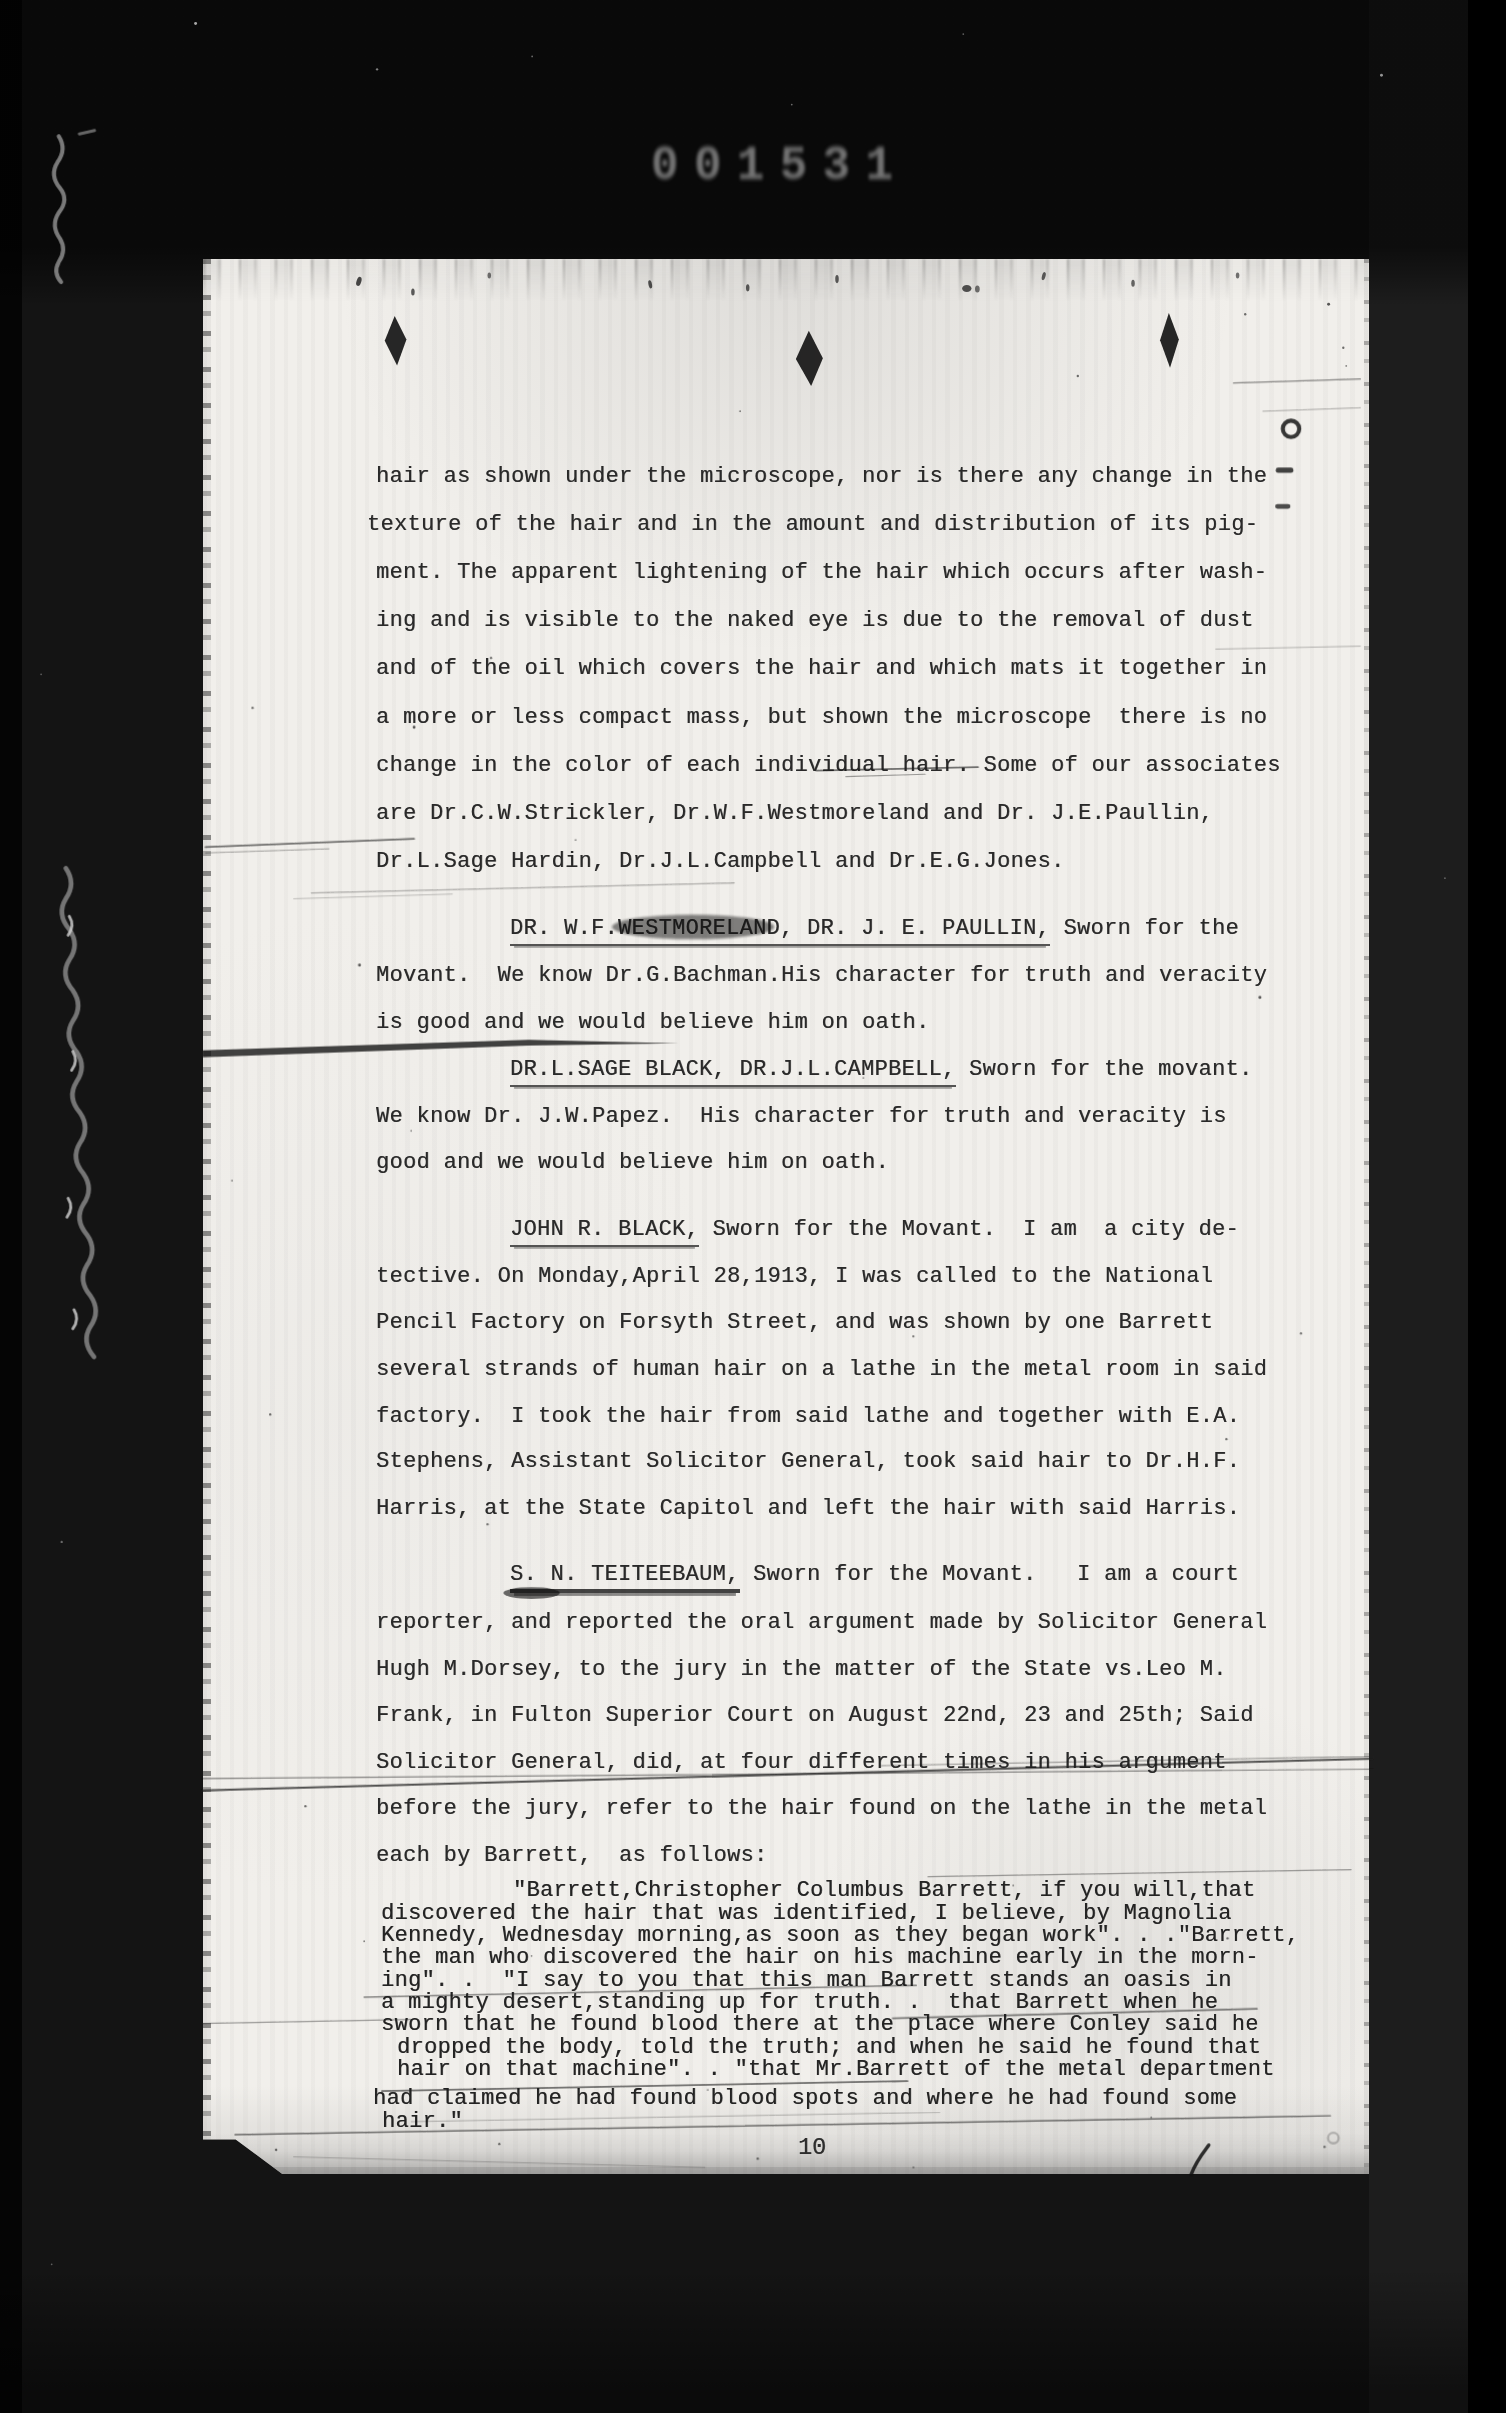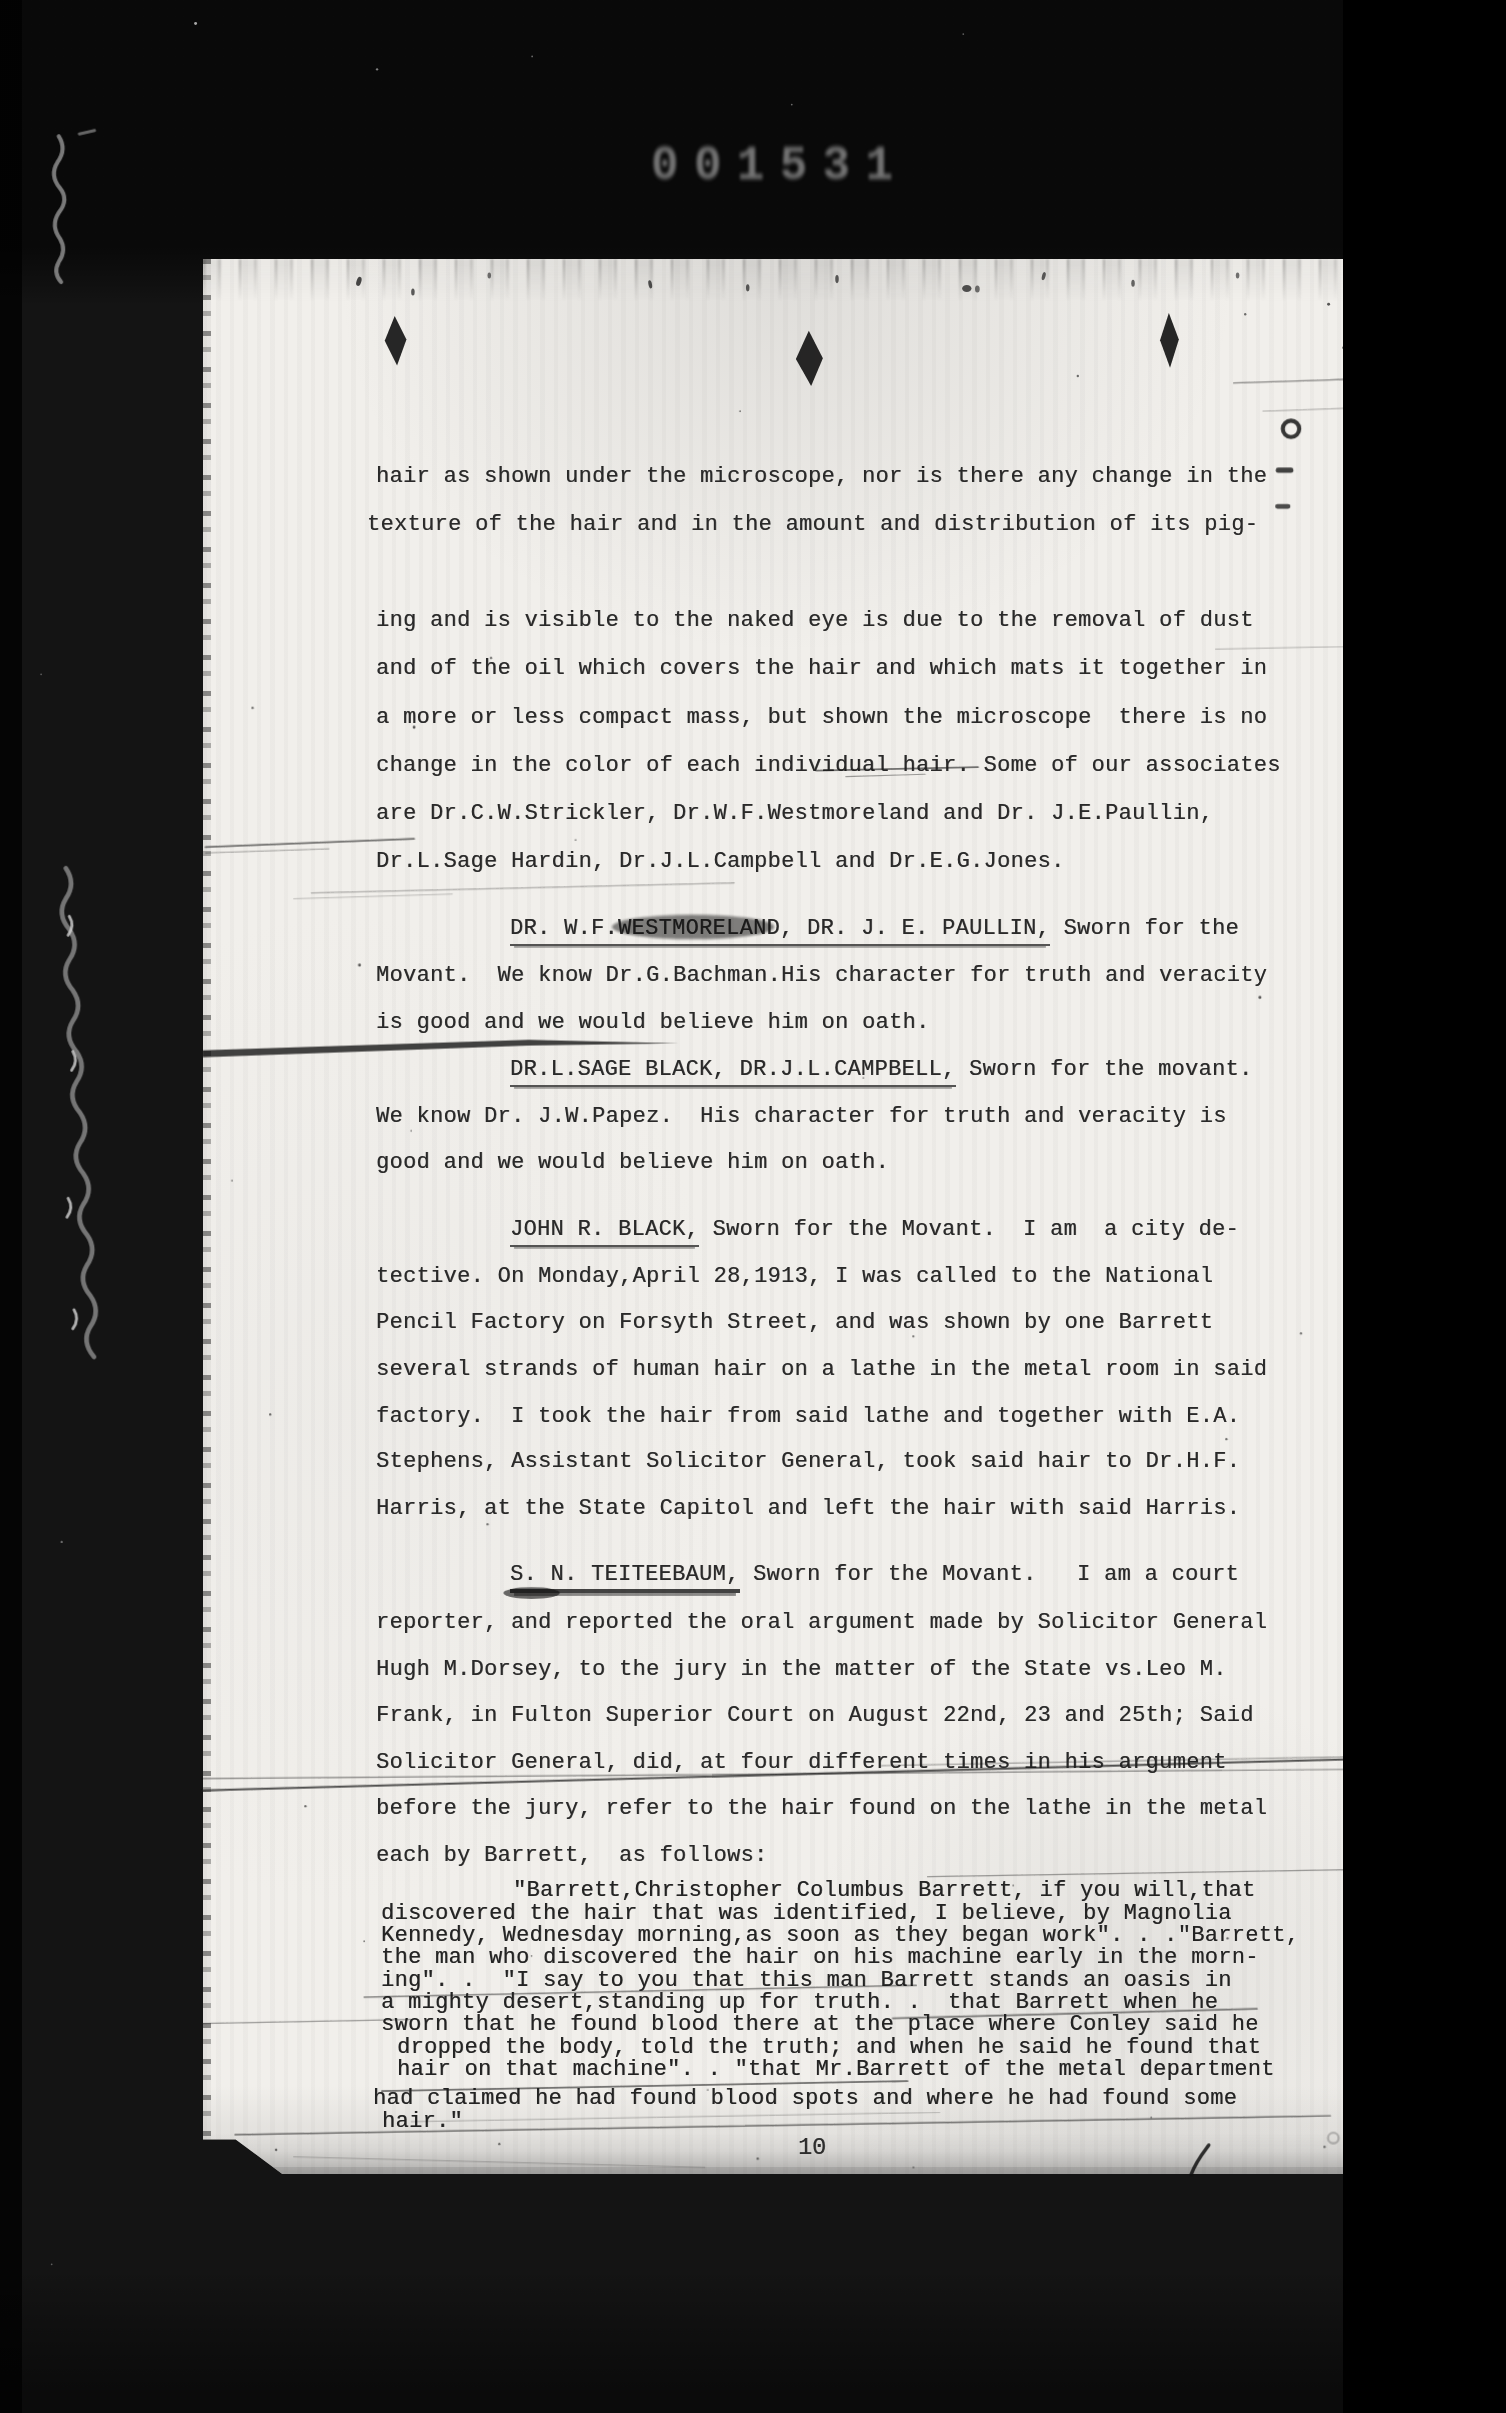--- a/index.html
+++ b/index.html
@@ -1,17 +1,17 @@
 <!DOCTYPE html>
 <html style="font-size:9.4px"><head>
 <meta charset="utf-8">
 <style>
   html,body{margin:0;padding:0;background:#000;}
   .stage{
-    position:relative;width:1343px;height:2413px;overflow:hidden;
+    position:relative;width:1468px;height:2413px;overflow:hidden;
     background:
       linear-gradient(180deg, rgba(0,0,0,.55) 0 247px, rgba(0,0,0,0) 306px 94%, rgba(0,0,0,.45) 99%),
       linear-gradient(90deg, #050505 0 22px, #141414 22px 1369px, #1d1d1d 1369px 1473px, #101010 1473px);
     background-color:#131313;
     font-family:"Liberation Mono","DejaVu Sans Mono",monospace;
   }
   .film-stamp{
     position:absolute;left:651px;top:140px;
     font-family:"Liberation Mono","DejaVu Sans Mono",monospace;
     font-size:46px;font-weight:700;letter-spacing:15.3px;
@@ -77,20 +77,21 @@
   <div class="film-stamp">001531</div>
 
   <div class="page">
     <div class="edge-top"></div>
     <div class="edge-left"></div>
     <div class="edge-right"></div>
     <div class="edge-bottom"></div>
 
     <div class="ln" style="left:173px;top:206px">hair as shown under the microscope, nor is there any change in the</div>
     <div class="ln" style="left:164px;top:254px">texture of the hair and in the amount and distribution of its pig-</div>
+    <div class="ln" style="left:173px;top:302px">ment. The apparent lightening of the hair which occurs after wash-</div>
     <div class="ln" style="left:173px;top:350px">ing and is visible to the naked eye is due to the removal of dust</div>
     <div class="ln" style="left:173px;top:398px">and of the oil which covers the hair and which mats it together in</div>
     <div class="ln" style="left:173px;top:447px">a more or less compact mass, but shown the microscope  there is no</div>
     <div class="ln" style="left:173px;top:495px">change in the color of each individual hair. Some of our associates</div>
     <div class="ln" style="left:173px;top:543px">are Dr.C.W.Strickler, Dr.W.F.Westmoreland and Dr. J.E.Paullin,</div>
     <div class="ln" style="left:173px;top:591px">Dr.L.Sage Hardin, Dr.J.L.Campbell and Dr.E.G.Jones.</div>
 
     <div class="ln" style="left:307px;top:658px"><span class="u">DR. W.F.WESTMORELAND, DR. J. E. PAULLIN,</span><span> Sworn for the</span></div>
     <div class="ln" style="left:173px;top:705px">Movant.  We know Dr.G.Bachman.His character for truth and veracity</div>
     <div class="ln" style="left:173px;top:752px">is good and we would believe him on oath.</div>

